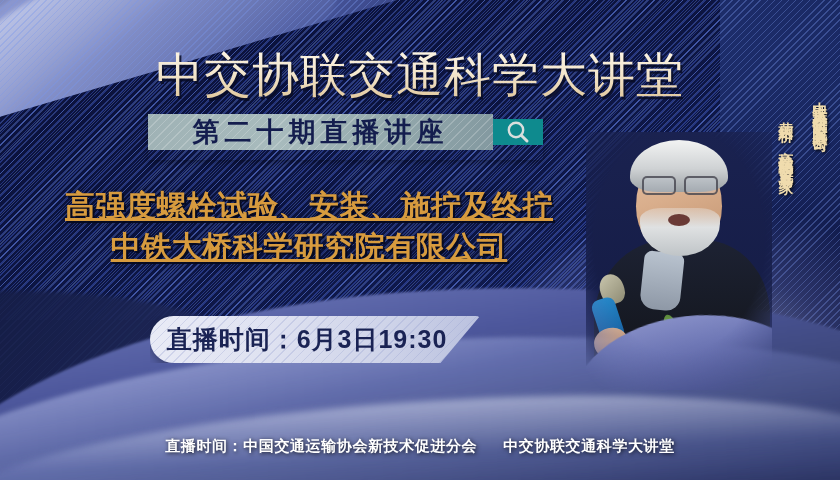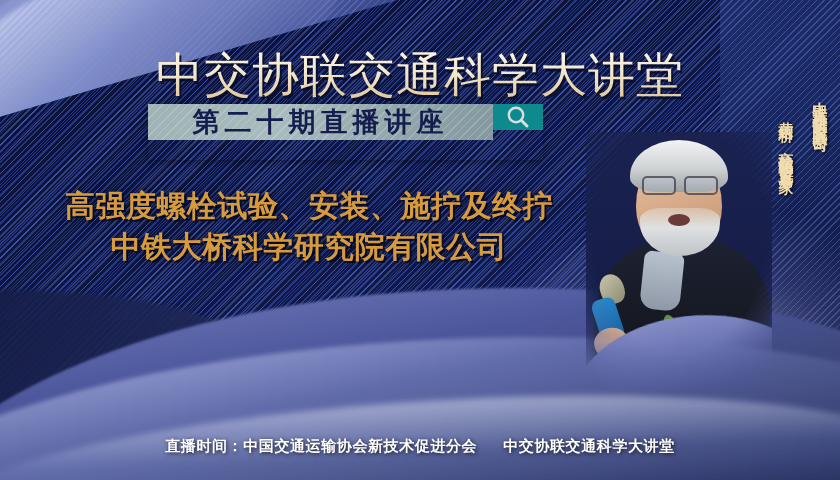--- a/index.html
+++ b/index.html
@@ -108,21 +108,21 @@
     background:linear-gradient(180deg,#fbf3e2 0%,#f3e6cd 48%,#e2caa0 100%);
     -webkit-background-clip:text;background-clip:text;
     -webkit-text-fill-color:transparent;
     filter:drop-shadow(2px 3px 0 rgba(8,12,36,.85));
     white-space:nowrap;
   }
 
   
   .searchbar{
     position:absolute;left:148px;top:104px;width:395px;height:56px;
-    display:flex;align-items:flex-start;
+    display:flex;align-items:center;
     box-shadow:0 2px 6px rgba(0,0,0,.35);
   }
   .searchbar .field{
     flex:1;position:relative;overflow:hidden;
     background:linear-gradient(100deg,#9fb2b5 0%,#a8bbbd 38%,#93a8ac 70%,#8399a0 100%);
     display:flex;align-items:center;justify-content:center;
   }
   .searchbar .field:after{
     content:"";position:absolute;inset:0;
     background-image:repeating-linear-gradient(-45deg,
@@ -140,20 +140,21 @@
   }
   .searchbar .sbtn svg{display:block;}
 
   
   .subtitle{
     position:absolute;left:12px;top:186px;width:594px;
     text-align:center;
     font-size:30px;font-weight:bold;line-height:1.35;letter-spacing:.5px;
     color:#d79b3e;
     text-shadow:2px 2px 0 rgba(6,9,30,.9), 0 0 10px rgba(0,0,0,.5);
+    text-decoration:underline;
   }
   .subtitle .l2{display:block;}
 
   
   .timepill{
     position:absolute;left:150px;top:316px;width:330px;height:47px;
     background:linear-gradient(100deg,#e9ebf6 0%,#dfe2f1 35%,#cfd4e9 70%,#b9c0de 100%);
     border-radius:24px 4px 4px 24px;
     clip-path:polygon(0% 0%,100% 0%,88% 100%,0% 100%);
     display:flex;align-items:center;justify-content:center;
@@ -345,20 +346,23 @@
         </svg>
       </span>
     </div>
   </div>
 
   <div class="subtitle">
     <span class="l1">高强度螺栓试验、安装、施拧及终拧</span>
     <span class="l2">中铁大桥科学研究院有限公司</span>
   </div>
 
+  <div class="timepill">
+    <span class="tt">直播时间：6月3日19:30</span>
+  </div>
 
   <div class="vtext v-org">中铁大桥科学研究院有限公司</div>
   <div class="vtext v-person">黄绍桥  高栓试验研究首席专家</div>
 
   <div class="footer">
     <span>直播时间：</span><span>中国交通运输协会新技术促进分会</span><span class="gap"></span><span>中交协联交通科学大讲堂</span>
   </div>
 
 </div>
 

